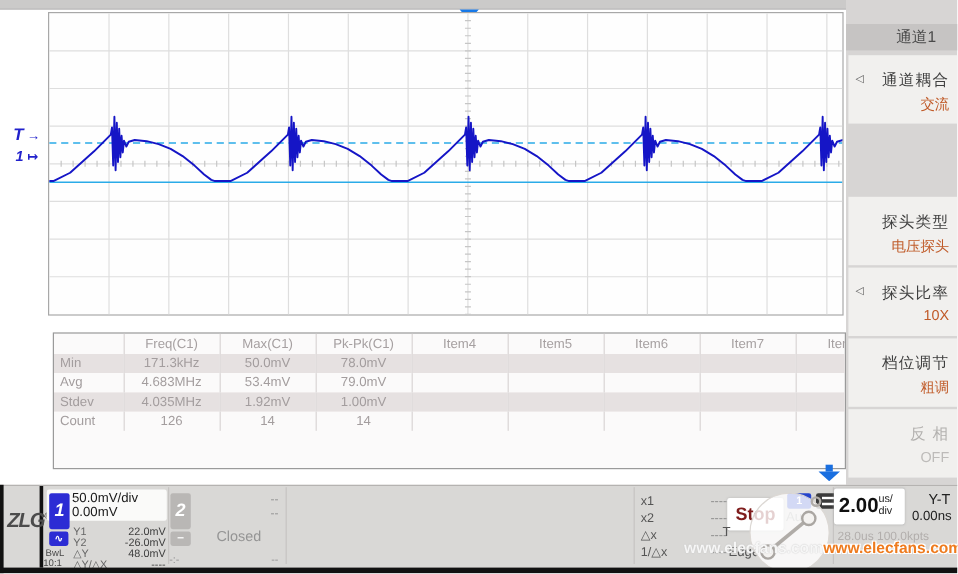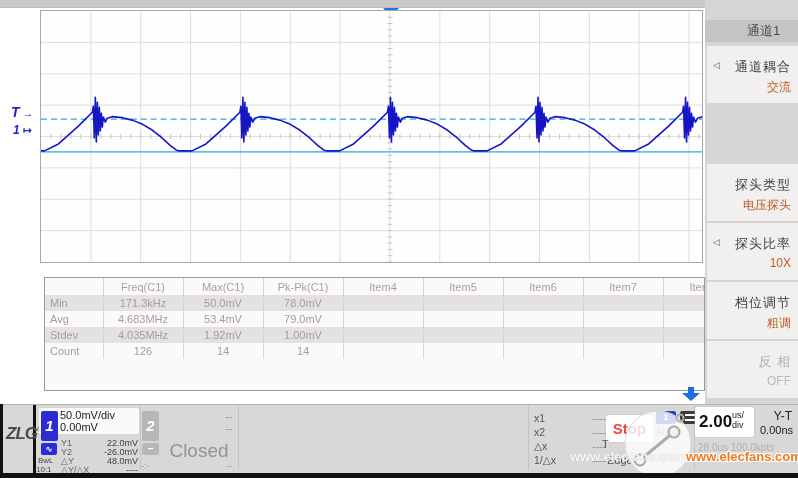--- a/index.html
+++ b/index.html
@@ -56,21 +56,21 @@
   .whitebox1{position:absolute;left:39px;top:408px;width:100px;height:26px;background:#fafaf9;border-radius:2px;}
   .ch1line{position:absolute;left:60px;width:77px;text-align:left;font-size:11px;color:#1a1a1a;}
   .tinylab{position:absolute;font-size:8px;color:#4a4a4a;}
   .crow{position:absolute;font-size:9px;color:#666;}
   .crow .cv{position:absolute;right:0;color:#3f3f3f;}
   .ch2txt{position:absolute;color:#949494;}
 
   .xrow{position:absolute;left:534px;width:72px;font-size:10.5px;color:#555;}
   .xrow .cv{position:absolute;right:0;color:#8f8f8f;}
 
-  #stopbox{position:absolute;left:606px;top:415px;width:47px;height:27px;background:#fff;border-radius:2px;box-shadow:0 0 2px #b5b5b5;color:#ef4444;font-weight:bold;font-size:15px;text-align:center;line-height:27px;}
+  #stopbox{position:absolute;left:606px;top:415px;width:47px;height:27px;background:#fff;border-radius:2px;box-shadow:0 0 2px #b5b5b5;color:#7f1d1d;font-weight:bold;font-size:15px;text-align:center;line-height:27px;}
   .tb1{position:absolute;left:656px;top:411px;width:20px;height:13px;background:#2544cc;border-radius:2px;color:#fff;font-size:9px;font-weight:bold;text-align:center;line-height:13px;}
   .tbdc{position:absolute;left:680px;top:411px;width:22px;height:13px;background:#3b3b3b;border-radius:2px;}
   .tbdc .l1{position:absolute;left:5px;top:3px;width:12px;border-top:2px solid #fff;}
   .tbdc .l2{position:absolute;left:5px;top:8px;width:12px;border-top:2px dashed #fff;}
   .trglab{position:absolute;font-size:11px;color:#9a9a9a;}
   .trow{position:absolute;font-size:11px;color:#555;}
 
   #timebox{position:absolute;left:695px;top:407px;width:59px;height:30px;background:#fff;border-radius:2px;box-shadow:0 0 2px #b5b5b5;text-decoration:underline;}
   #timebox .tmain{position:absolute;left:4px;top:5px;font-size:17px;font-weight:bold;color:#101010;}
   #timebox .tunit{position:absolute;left:37px;font-size:9px;color:#222;}
@@ -357,21 +357,21 @@
   <div class="tinylab" style="left:36px;top:465px">10:1</div>
   <div class="crow" style="left:61px;top:438px;width:77px"><span>Y1</span><span class="cv">22.0mV</span></div>
   <div class="crow" style="left:61px;top:447px;width:77px"><span>Y2</span><span class="cv">-26.0mV</span></div>
   <div class="crow" style="left:61px;top:456px;width:77px"><span>△Y</span><span class="cv">48.0mV</span></div>
   <div class="crow" style="left:61px;top:465px;width:77px"><span>△Y/△X</span><span class="cv">----</span></div>
 
   <div class="badge b2">2</div>
   <div class="ch2txt" style="left:160px;top:411px;width:72px;text-align:right;font-size:10px">--</div>
   <div class="ch2txt" style="left:160px;top:423px;width:72px;text-align:right;font-size:10px">--</div>
   <div class="badge bminus">–</div>
-  <div class="ch2txt" style="left:163px;top:440px;width:72px;text-align:center;font-size:19px">Closed</div>
+  <div class="ch2txt" style="left:163px;top:440px;width:72px;text-align:center;font-size:12px">Closed</div>
   <div class="ch2txt" style="left:141px;top:461px;font-size:9px">-:-</div>
   <div class="ch2txt" style="left:200px;top:461px;width:32px;text-align:right;font-size:9px">--</div>
 
   <div class="xrow" style="top:412px"><span>x1</span><span class="cv">----</span></div>
   <div class="xrow" style="top:426px"><span>x2</span><span class="cv">----</span></div>
   <div class="xrow" style="top:440px"><span>△x</span><span class="cv">----</span></div>
   <div class="xrow" style="top:454px"><span>1/△x</span><span class="cv">----</span></div>
 
   <div id="stopbox">Stop</div>
   <div class="tb1">1</div>

